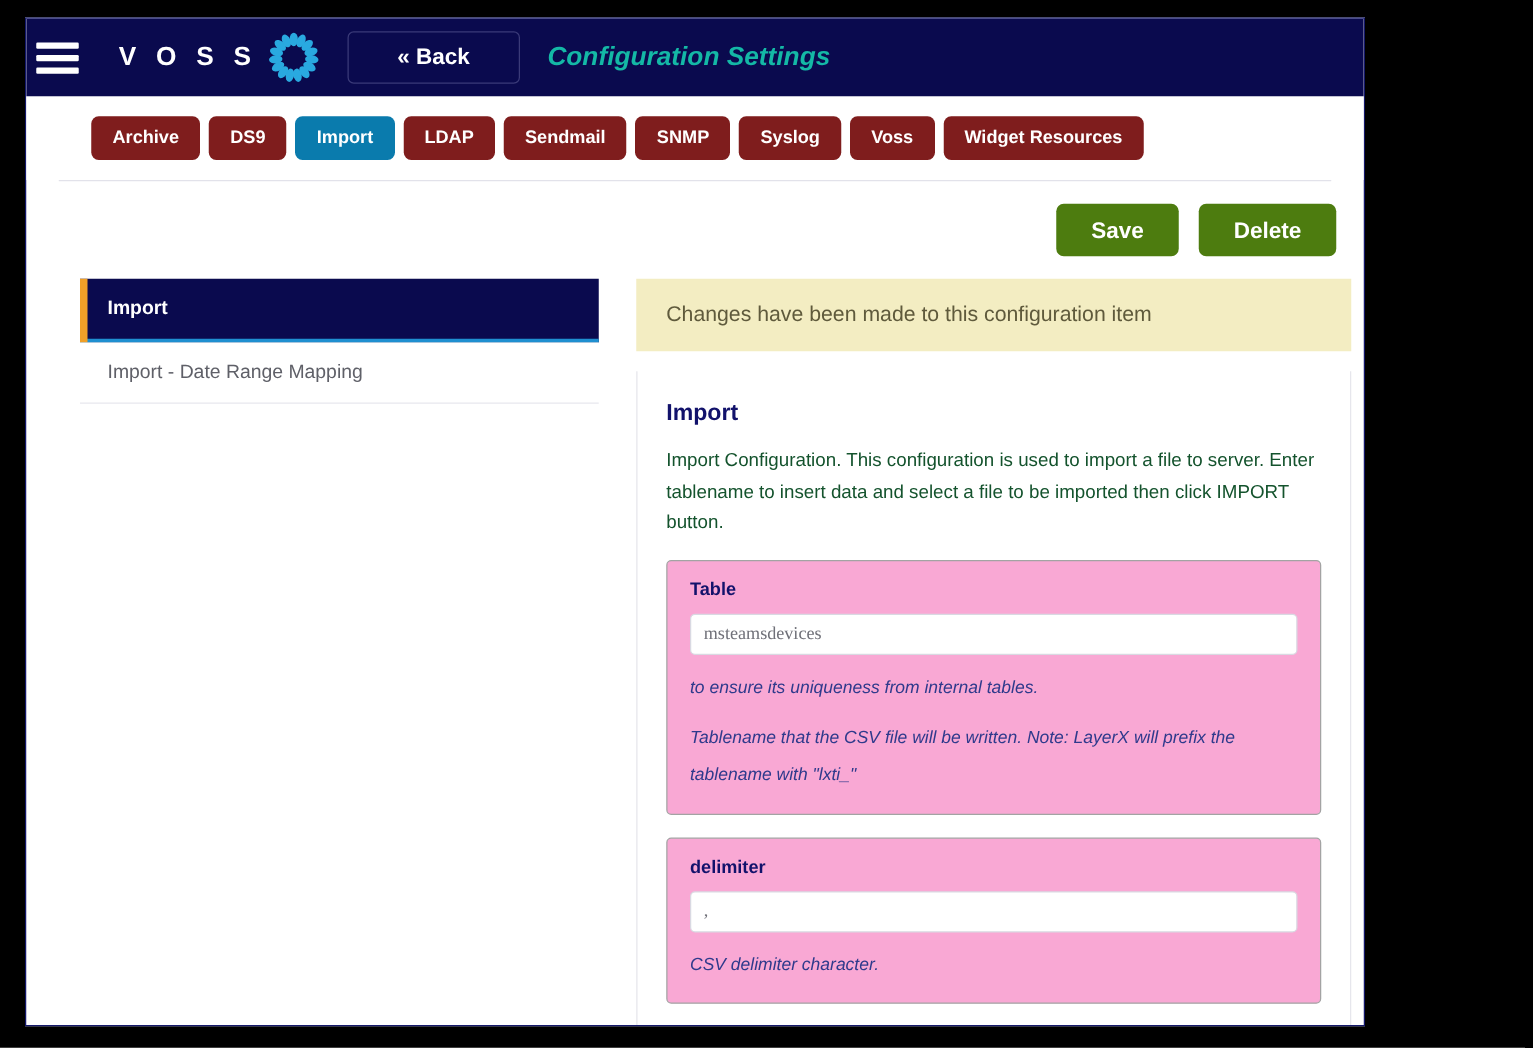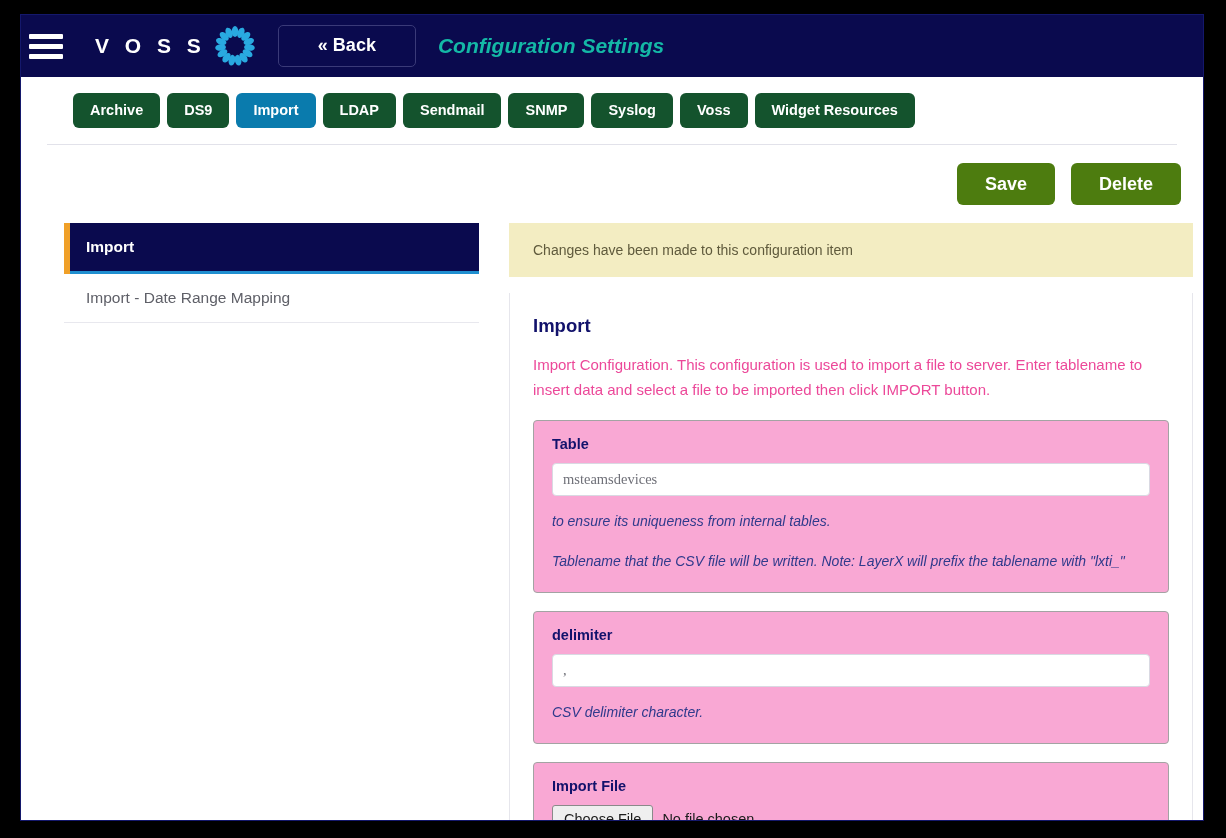--- a/index.html
+++ b/index.html
@@ -9,21 +9,21 @@
     height: 838px;
     background: #000000;
     font-family: "Liberation Sans", sans-serif;
     overflow: hidden;
   }
 
   #app {
     position: absolute;
     left: 20px;
     top: 14px;
-    width: 1184px;
+    width: 1072px;
     height: 807px;
     background: #ffffff;
     border: 1px solid #14186b;
     overflow: hidden;
   }
 
   
   .header {
     height: 62px;
     background: #0a0a4e;
@@ -94,21 +94,21 @@
 
   
   .tabbar {
     padding: 16px 0 16px 52px;
     background: #ffffff;
     display: flex;
     gap: 7px;
     align-items: center;
   }
   .tab {
-    background: #14532d;
+    background: #7f1d1d;
     color: #ffffff;
     border: none;
     border-radius: 6px;
     font-size: 14.5px;
     font-weight: 700;
     padding: 9px 17px;
     cursor: pointer;
     white-space: nowrap;
     line-height: 1.15;
   }
@@ -177,42 +177,42 @@
   
   .main {
     flex: 1;
     margin-left: 30px;
     padding-right: 10px;
   }
 
   .alert {
     background: #f3edc2;
     color: #5f5a3c;
-    font-size: 14px;
+    font-size: 17px;
     padding: 19px 24px;
     margin-right: 0px;
   }
 
   .panel {
     border: 1px solid #e6e6ec;
     border-top: none;
     margin-top: 16px;
     padding: 22px 23px 20px 23px;
     background: #ffffff;
   }
 
   .panel-title {
     font-size: 18.5px;
     font-weight: 700;
     color: #12126b;
     margin-bottom: 16px;
   }
   .panel-desc {
     font-size: 15px;
-    color: #ec4899;
+    color: #14532d;
     line-height: 1.62;
     margin-bottom: 18px;
   }
 
   .field-card {
     border: 1px solid #a3a3a3;
     border-radius: 4px;
     padding: 15px 18px 16px 18px;
     margin-bottom: 18px;
     background: #f9a8d4;

